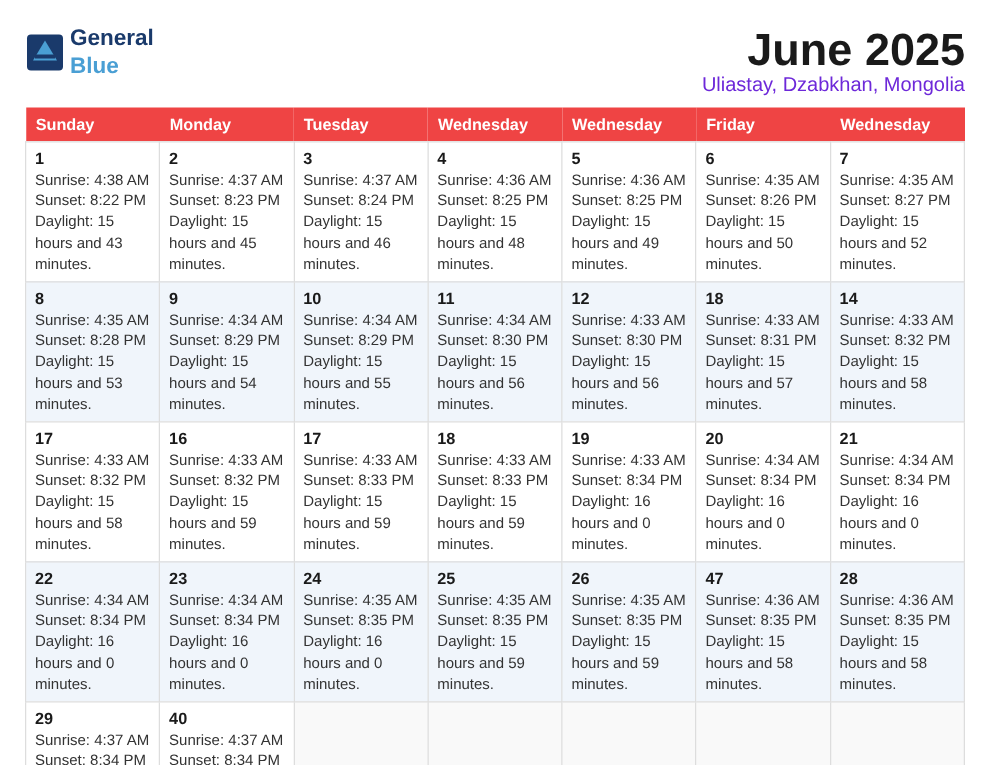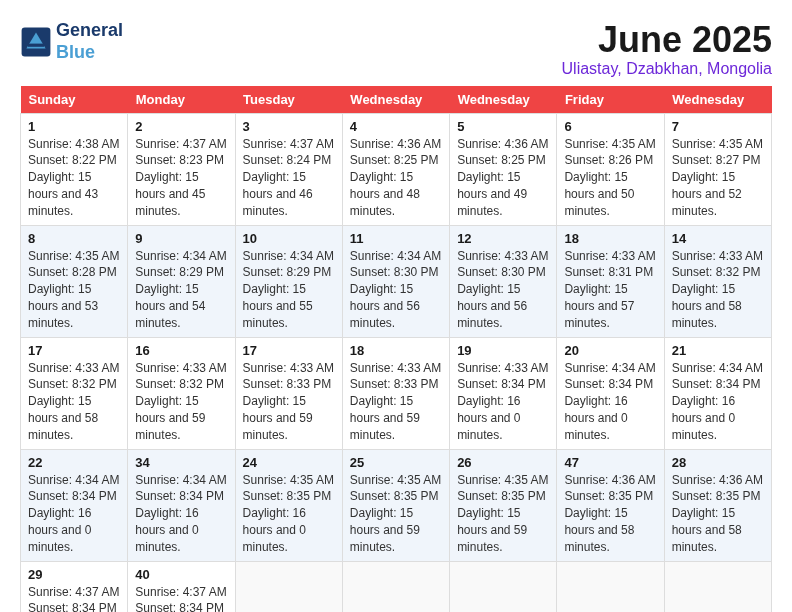--- a/index.html
+++ b/index.html
@@ -211,21 +211,21 @@
           <span class="day-num">21</span>
 <div class="day-info">Sunrise: 4:34 AM<br>Sunset: 8:34 PM<br>Daylight: 16 hours and 0 minutes.</div>
         </td>
       </tr>
       <tr>
         <td>
           <span class="day-num">22</span>
 <div class="day-info">Sunrise: 4:34 AM<br>Sunset: 8:34 PM<br>Daylight: 16 hours and 0 minutes.</div>
         </td>
         <td>
-          <span class="day-num">34</span>
+          <span class="day-num">23</span>
 <div class="day-info">Sunrise: 4:34 AM<br>Sunset: 8:34 PM<br>Daylight: 16 hours and 0 minutes.</div>
         </td>
         <td>
           <span class="day-num">24</span>
 <div class="day-info">Sunrise: 4:35 AM<br>Sunset: 8:35 PM<br>Daylight: 16 hours and 0 minutes.</div>
         </td>
         <td>
           <span class="day-num">25</span>
 <div class="day-info">Sunrise: 4:35 AM<br>Sunset: 8:35 PM<br>Daylight: 15 hours and 59 minutes.</div>
         </td>

